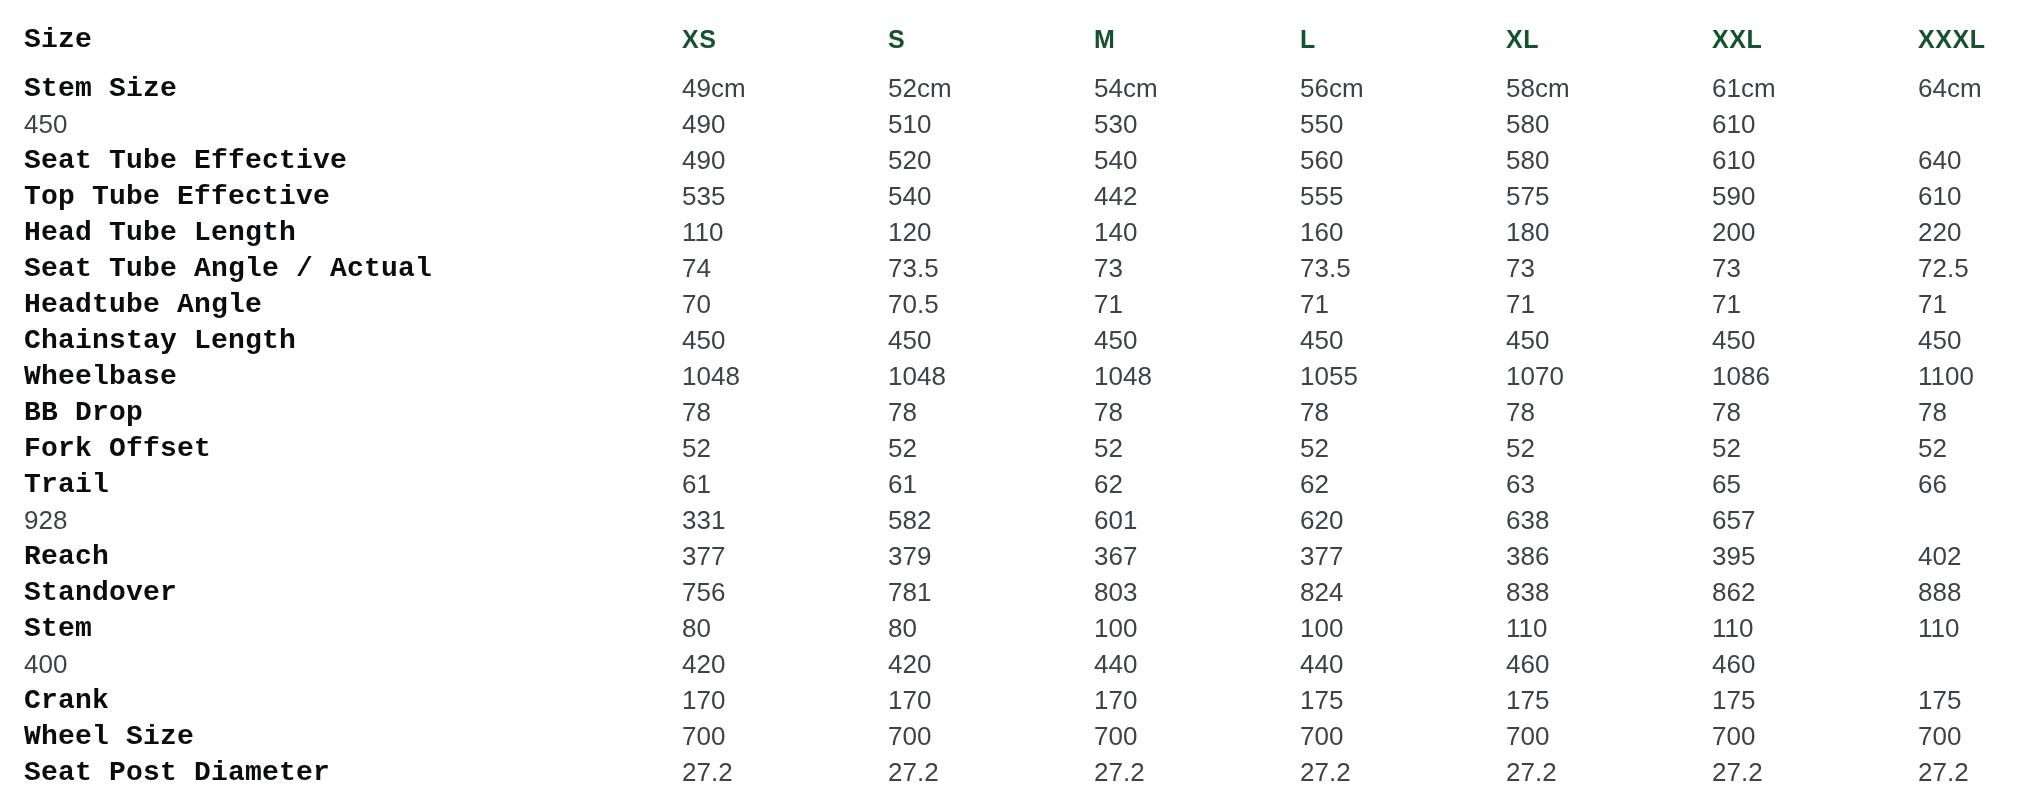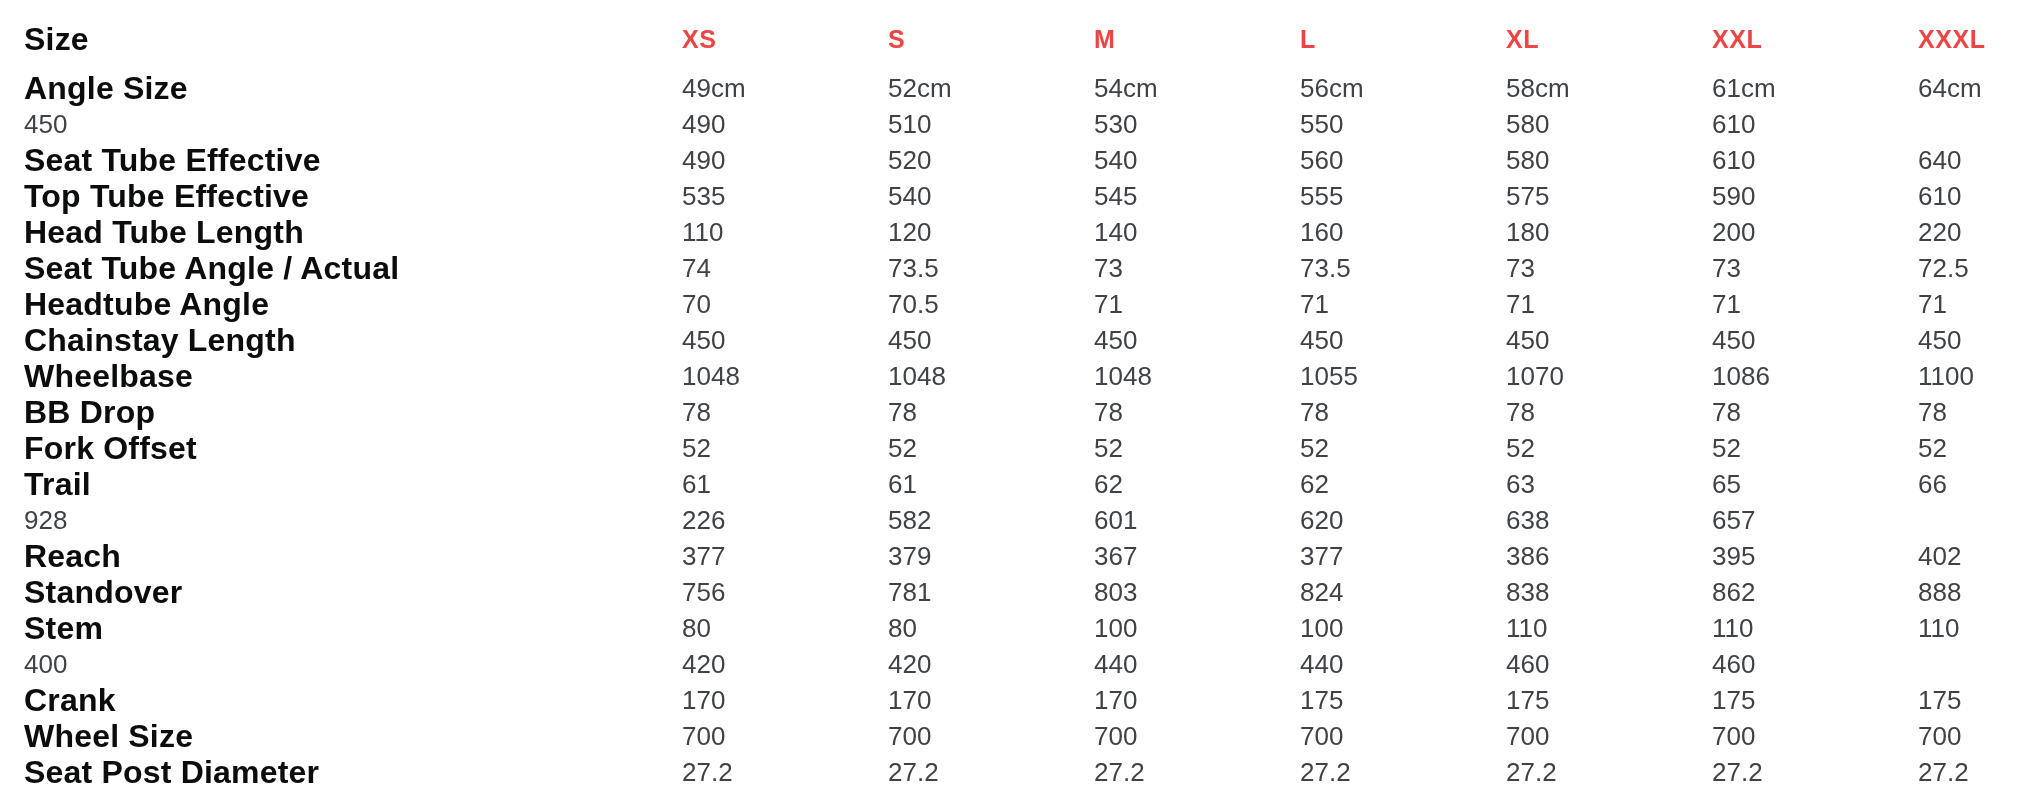--- a/index.html
+++ b/index.html
@@ -24,53 +24,54 @@
     align-items: center;
     height: 36px;
   }
   .row.header-row {
     height: 40px;
     margin-bottom: 11px;
   }
   .cell { white-space: nowrap; overflow: visible; }
   .cell.label-cell {
     font-weight: bold;
-    font-size: 32px;
+    font-size: 28px;
     letter-spacing: 0.2px;
     color: var(--label-color);
+    font-family: Liberation Mono, monospace;
   }
   .cell.value-cell {
     font-size: 26px;
     font-weight: normal;
     color: var(--value-color);
   }
   .row.header-row .cell.col-head {
     font-weight: bold;
     font-size: 25px;
     letter-spacing: 0.6px;
-    color: #ef4444;
+    color: #14532d;
   }
 </style>
 </head>
 <body>
 
 <div class="geo-table">
   <div class="row header-row">
     <div class="cell label-cell">Size</div>
     <div class="cell col-head">XS</div>
     <div class="cell col-head">S</div>
     <div class="cell col-head">M</div>
     <div class="cell col-head">L</div>
     <div class="cell col-head">XL</div>
     <div class="cell col-head">XXL</div>
     <div class="cell col-head">XXXL</div>
   </div>
   <div id="body-rows">
   <div class="row">
-    <div class="cell label-cell">Angle Size</div>
+    <div class="cell label-cell">Stem Size</div>
   <div class="cell value-cell">49cm</div>
         <div class="cell value-cell">52cm</div>
         <div class="cell value-cell">54cm</div>
         <div class="cell value-cell">56cm</div>
         <div class="cell value-cell">58cm</div>
         <div class="cell value-cell">61cm</div>
         <div class="cell value-cell">64cm</div>
       </div>
 
   <div class="row">
@@ -91,21 +92,21 @@
         <div class="cell value-cell">560</div>
         <div class="cell value-cell">580</div>
         <div class="cell value-cell">610</div>
         <div class="cell value-cell">640</div>
       </div>
 
   <div class="row">
     <div class="cell label-cell">Top Tube Effective</div>
   <div class="cell value-cell">535</div>
         <div class="cell value-cell">540</div>
-        <div class="cell value-cell">545</div>
+        <div class="cell value-cell">442</div>
         <div class="cell value-cell">555</div>
         <div class="cell value-cell">575</div>
         <div class="cell value-cell">590</div>
         <div class="cell value-cell">610</div>
       </div>
 
   <div class="row">
     <div class="cell label-cell">Head Tube Length</div>
   <div class="cell value-cell">110</div>
         <div class="cell value-cell">120</div>
@@ -188,21 +189,21 @@
         <div class="cell value-cell">61</div>
         <div class="cell value-cell">62</div>
         <div class="cell value-cell">62</div>
         <div class="cell value-cell">63</div>
         <div class="cell value-cell">65</div>
         <div class="cell value-cell">66</div>
       </div>
 
   <div class="row">
   <div class="cell value-cell">928</div>
-        <div class="cell value-cell">226</div>
+        <div class="cell value-cell">331</div>
         <div class="cell value-cell">582</div>
         <div class="cell value-cell">601</div>
         <div class="cell value-cell">620</div>
         <div class="cell value-cell">638</div>
         <div class="cell value-cell">657</div>
       </div>
 
   <div class="row">
     <div class="cell label-cell">Reach</div>
   <div class="cell value-cell">377</div>

